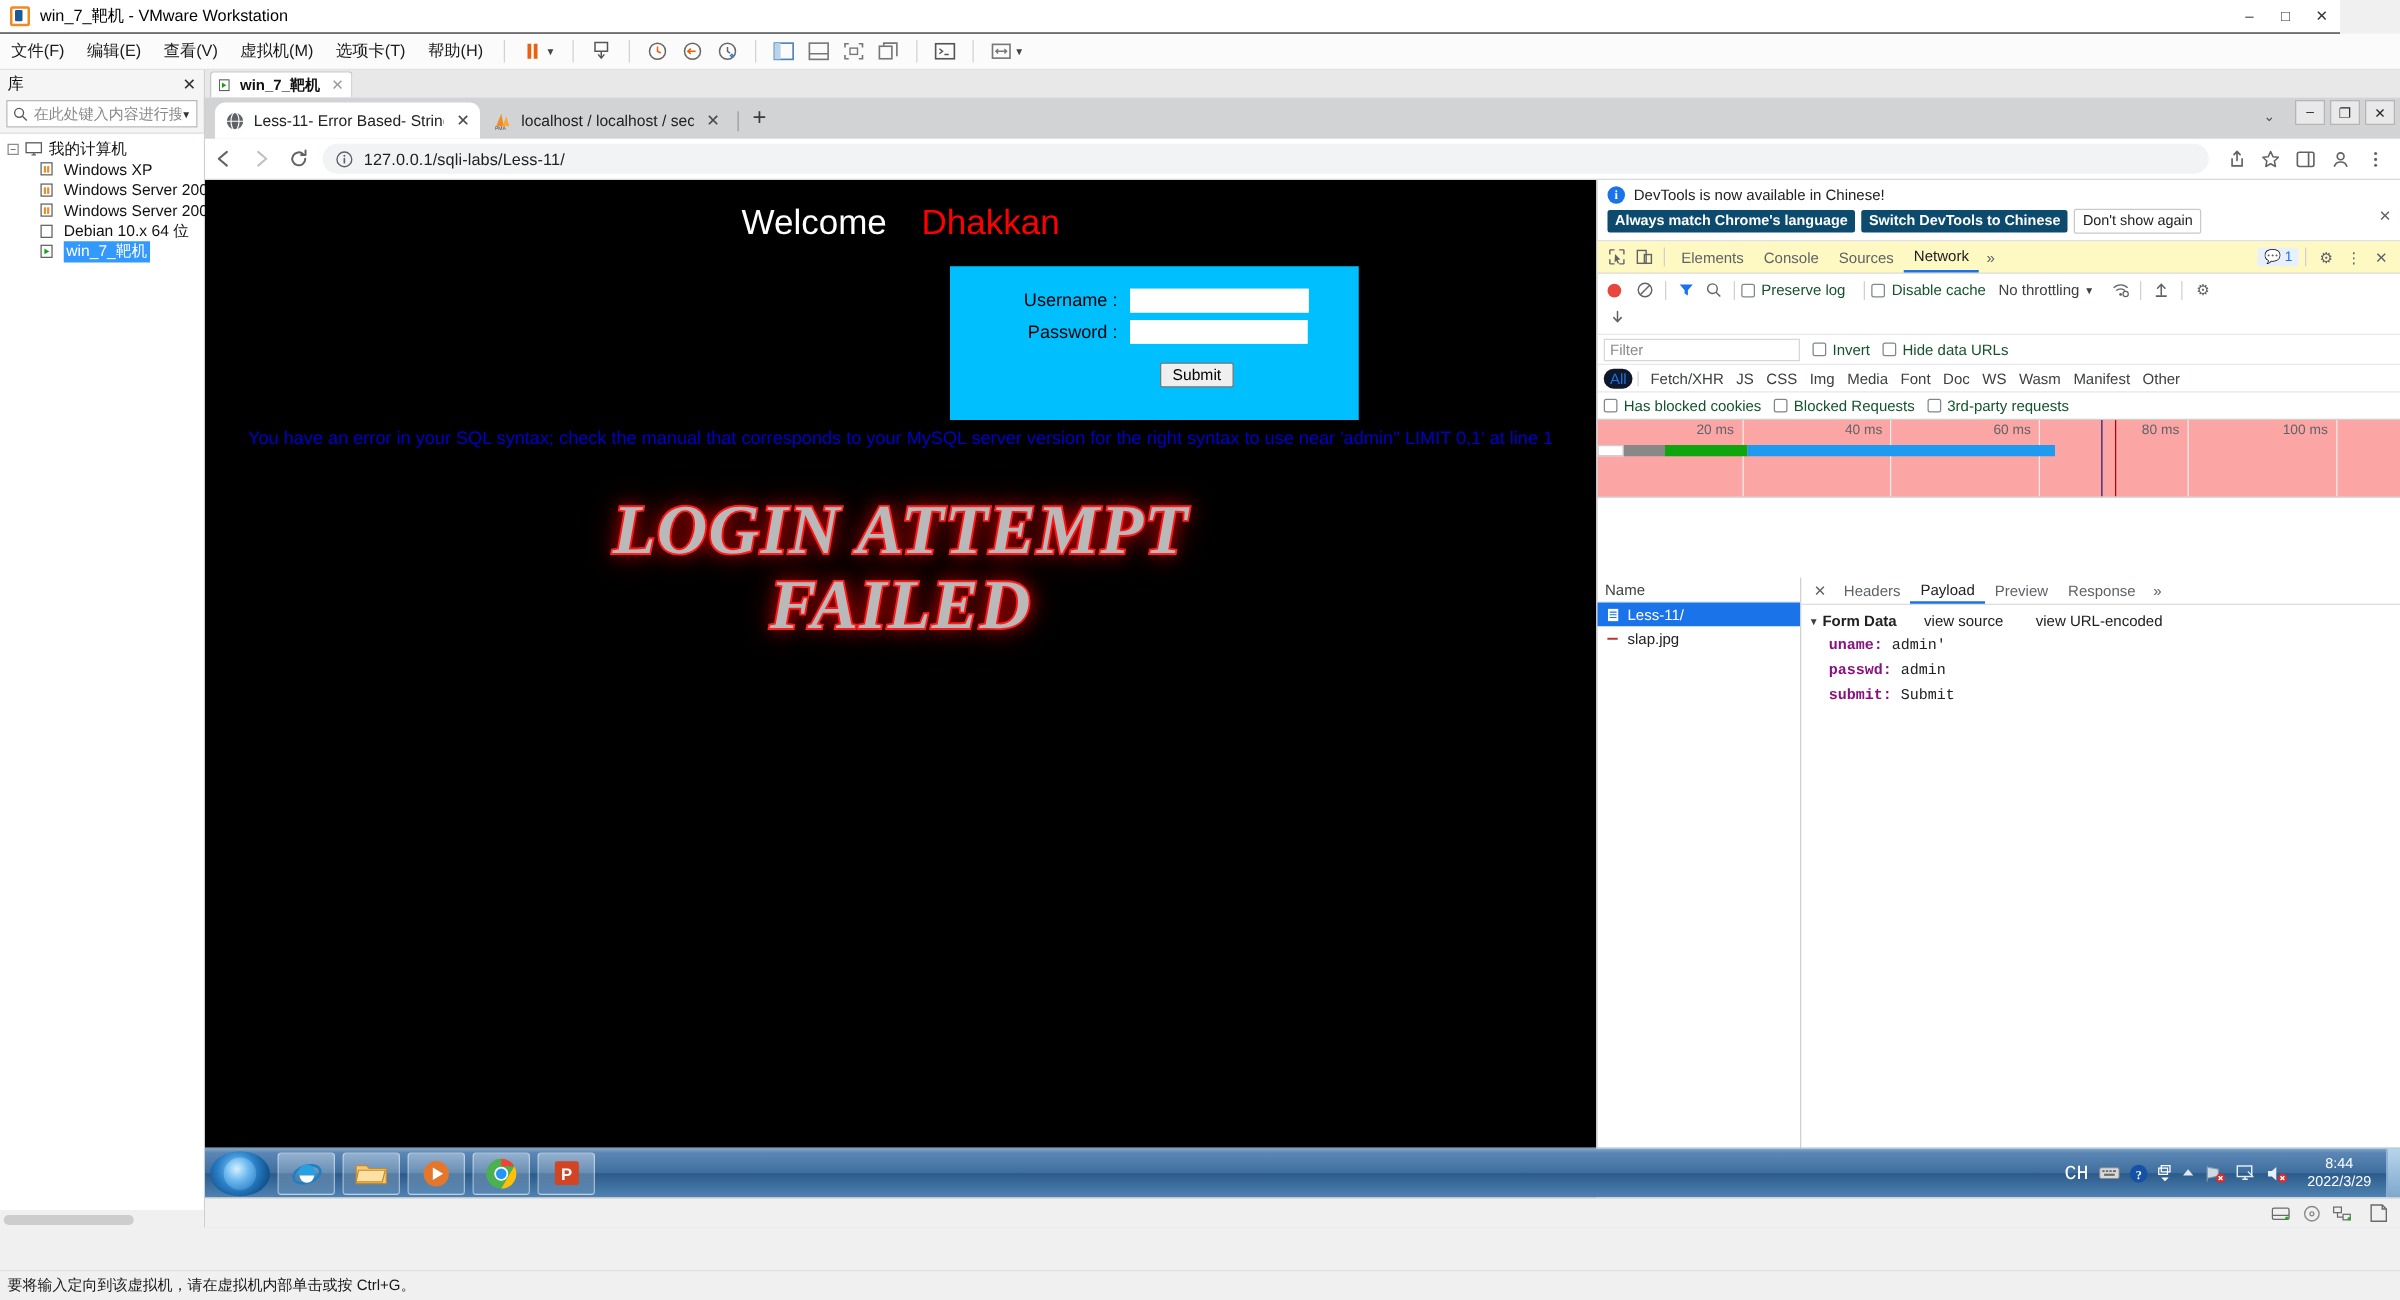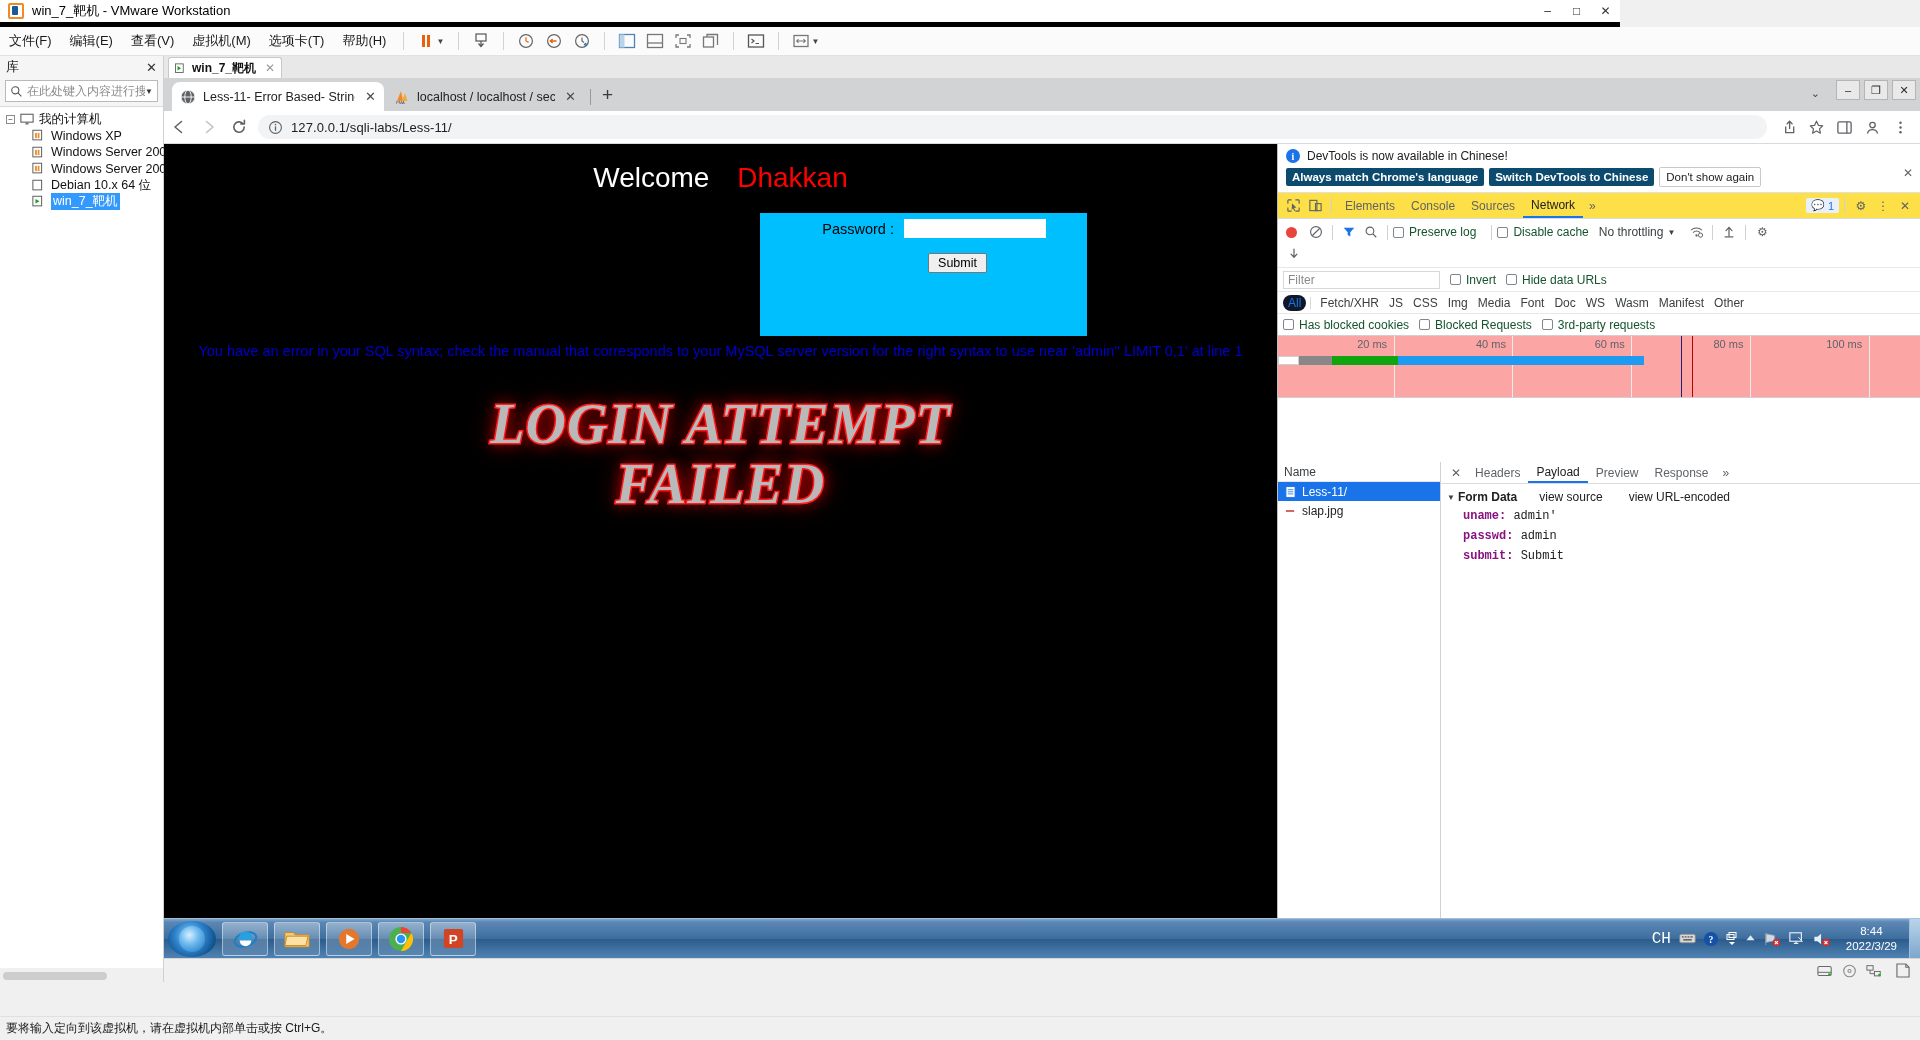--- a/index.html
+++ b/index.html
@@ -8,23 +8,23 @@
     margin: 0; padding: 0;
     width: 1920px; height: 1040px;
     overflow: hidden;
     font-family: "Liberation Sans", sans-serif;
     background: #f0f0f0;
   }
   #root { position: relative; width: 1920px; height: 1040px; background: #f0f0f0; }
 
   
   .vm-titlebar {
-    position: absolute; left: 0; top: 0; width: 1620px; height: 27px;
+    position: absolute; left: 0; top: 0; width: 1872px; height: 27px;
     background: #ffffff; display: flex; align-items: center;
-    border-bottom: 5px solid #000000;
+    border-bottom: 1px solid #000000;
   }
   .vm-logo {
     width: 16px; height: 16px; margin-left: 8px; margin-right: 8px;
     border: 2px solid #f18b21; border-radius: 2px; position: relative; background: #fff;
   }
   .vm-logo::after {
     content: ""; position: absolute; left: 2px; top: 1px; width: 6px; height: 9px;
     background: #1a5a96; border-radius: 1px;
   }
   .vm-title-text { font-size: 13px; color: #000; }
@@ -186,21 +186,21 @@
     padding: 3px 6px; border-radius: 2px; margin-right: 5px; white-space: nowrap; cursor: pointer;
   }
   .dt-btn-plain {
     background: #fff; color: #202124; font-size: 11.5px; padding: 3px 6px;
     border: 1px solid #c9c9c9; border-radius: 2px; white-space: nowrap; cursor: pointer;
   }
   .dt-notice-x { position: absolute; right: 7px; top: 22px; font-size: 12px; color: #5f6368; cursor: pointer; }
 
   .dt-tabbar {
     height: 26px; display: flex; align-items: center; border-bottom: 1px solid #dadce0;
-    background: #fde047; padding: 0 4px;
+    background: #fef9c3; padding: 0 4px;
   }
   .dt-icobtn { width: 22px; height: 22px; display: flex; align-items: center; justify-content: center; color: #5f6368; cursor: pointer; }
   .dt-vsep { width: 1px; height: 15px; background: #d0d0d0; margin: 0 5px; }
   .dt-tab { font-size: 12px; color: #5f6368; padding: 5px 8px 4px 8px; cursor: pointer; white-space: nowrap; }
   .dt-tab.active { color: #202124; border-bottom: 2px solid #1a73e8; }
   .dt-more { font-size: 12px; color: #5f6368; padding: 0 6px; cursor: pointer; }
   .dt-badge {
     display: flex; align-items: center; background: #e8f0fe; color: #1a73e8; border-radius: 2px;
     font-size: 11px; padding: 1px 5px; margin-left: auto; cursor: pointer;
   }
@@ -583,20 +583,24 @@
         </div>
       </div>
 
       <div class="page">
         <div class="welcome">
           <span class="w">Welcome</span>
           <span class="d">Dhakkan</span>
         </div>
 
         <div class="loginbox">
+          <div class="frow">
+            <div class="flabel">Username :</div>
+            <div class="finput"></div>
+          </div>
           <div class="frow" style="padding-top:6px;">
             <div class="flabel">Password :</div>
             <div class="finput pw"></div>
           </div>
           <div class="submit-wrap">
             <span class="submitbtn">Submit</span>
           </div>
         </div>
 
         <div class="sqlerr">You have an error in your SQL syntax; check the manual that corresponds to your MySQL server version for the right syntax to use near 'admin'' LIMIT 0,1' at line 1</div>

